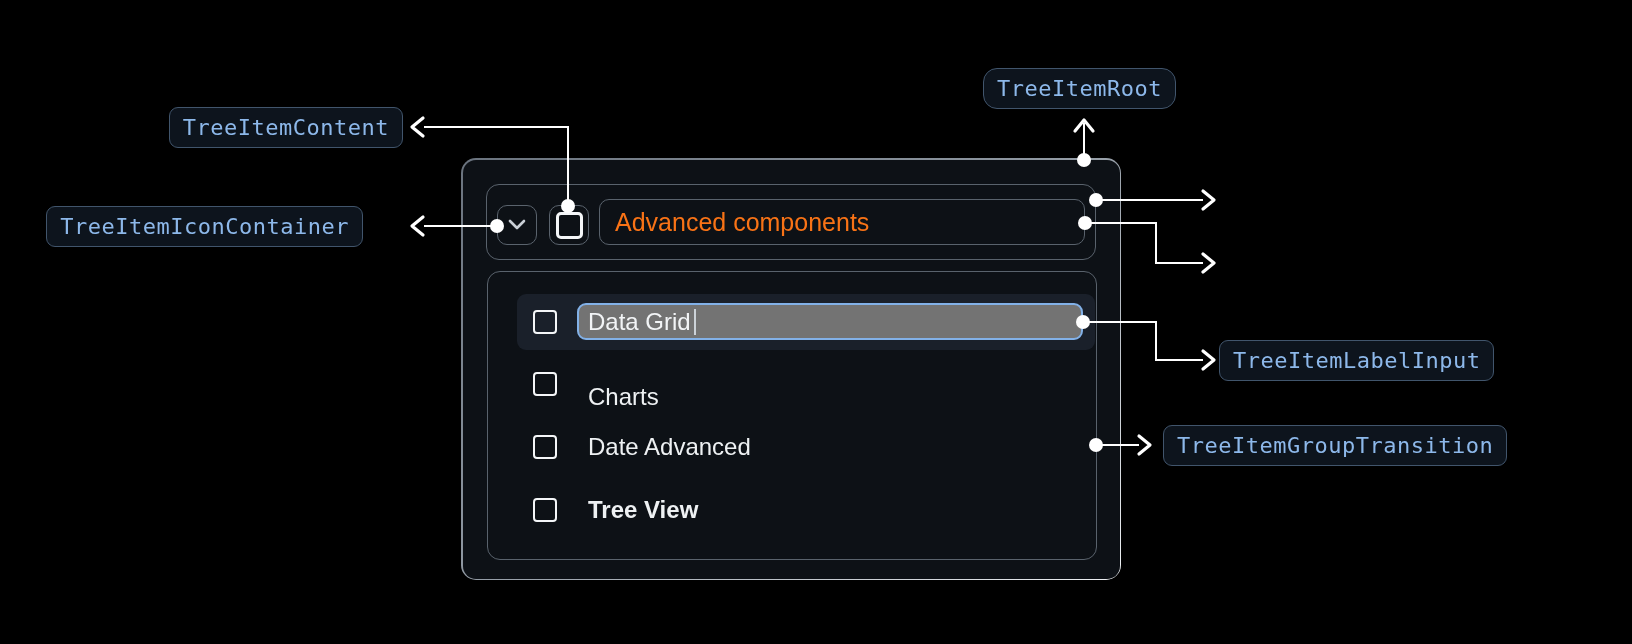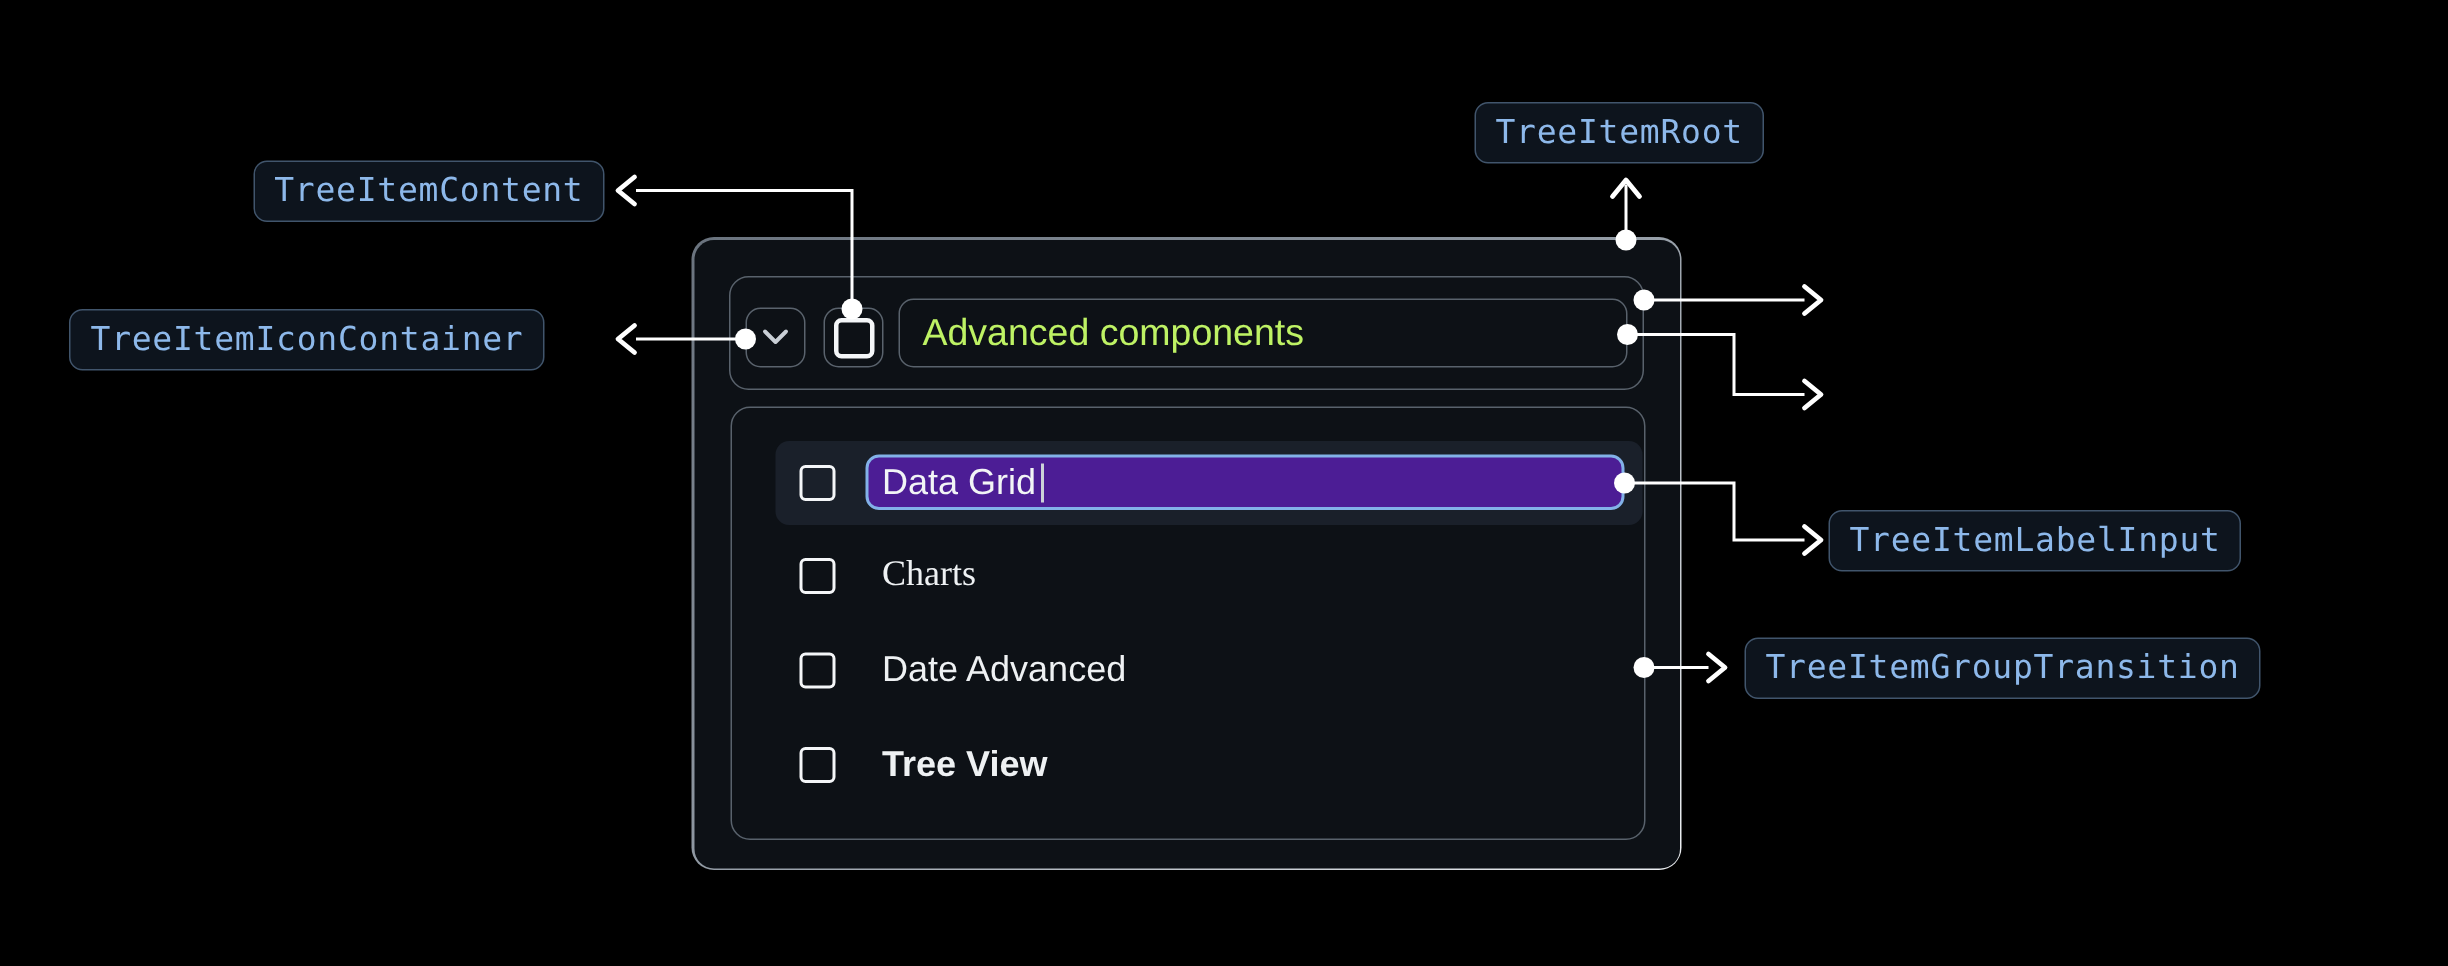--- a/index.html
+++ b/index.html
@@ -21,39 +21,39 @@
     border-radius:15px;
     background:linear-gradient(145deg,#6a737e 0%,#8d96a0 45%,#eef1f4 100%);
   }
   .panel-fill{position:absolute;inset:1.5px;border-radius:13px;background:#0d1116;}
   .box{position:absolute;box-sizing:border-box;border:1.5px solid #59626c;background:transparent;}
   .content-row{left:486px;top:184px;width:610px;height:76px;border-radius:13px;}
   .group-box{left:487px;top:271px;width:610px;height:289px;border-radius:13px;}
   .label-box{
     left:599px;top:199px;width:486px;height:46px;border-radius:10px;
     display:flex;align-items:center;padding-left:15px;
-    color:#bef264;font-size:25px;
+    color:#f97316;font-size:25px;
   }
   .icon-btn{
     position:absolute;width:40px;height:40px;top:205px;box-sizing:border-box;
     border:1.5px solid #5a636d;border-radius:10px;
     display:flex;align-items:center;justify-content:center;background:transparent;
   }
   .cb-square{box-sizing:border-box;border:3px solid #f4f6f8;border-radius:5px;width:27px;height:27px;}
   .row-cb{
     position:absolute;left:533px;width:24px;height:24px;box-sizing:border-box;
     border:2.5px solid #f4f6f8;border-radius:4px;background:transparent;
   }
   .row-highlight{
     position:absolute;left:517px;top:294px;width:578px;height:56px;
     border-radius:9px;background:#1a202a;
   }
   .input-box{
     position:absolute;left:577px;top:303px;width:506px;height:37px;box-sizing:border-box;
-    border:2px solid #82b1e8;border-radius:9px;background:#4c1d95;
+    border:2px solid #82b1e8;border-radius:9px;background:#737373;
     display:flex;align-items:center;padding-left:9px;
     color:#f2f4f6;font-size:24px;
   }
   .caret{width:2px;height:26px;background:#ccd2d8;margin-left:3px;}
   .row-label{
     position:absolute;left:588px;height:30px;line-height:30px;
     color:#eef1f3;font-size:24px;white-space:nowrap;
   }
   .overlay{position:absolute;left:0;top:0;pointer-events:none;}
 </style>
@@ -85,21 +85,21 @@
   <div class="box group-box"></div>
 
   <div class="row-highlight"></div>
   <div class="row-cb" style="top:310px;"></div>
   <div class="input-box">
     <span>Data Grid</span>
     <div class="caret"></div>
   </div>
 
   <div class="row-cb" style="top:372px;"></div>
-  <div class="row-label" style="top:368px;font-family:Liberation Serif, serif;">Charts</div>
+  <div class="row-label" style="top:382px;">Charts</div>
 
   <div class="row-cb" style="top:435px;"></div>
   <div class="row-label" style="top:432px;">Date Advanced</div>
 
   <div class="row-cb" style="top:498px;"></div>
   <div class="row-label" style="top:495px;font-weight:bold;">Tree View</div>
 
   <svg class="overlay" width="1632" height="644" viewBox="0 0 1632 644">
     <g fill="none" stroke="#ffffff" stroke-width="2">
       <path d="M568 206 V127 H424"></path>
@@ -125,17 +125,17 @@
       <circle cx="1084" cy="160" r="7"></circle>
       <circle cx="1096" cy="200" r="7"></circle>
       <circle cx="1085" cy="223" r="7"></circle>
       <circle cx="1083" cy="322" r="7"></circle>
       <circle cx="1096" cy="445" r="7"></circle>
     </g>
   </svg>
 
   <div class="badge" style="right:1229px;top:107px;">TreeItemContent</div>
   <div class="badge" style="right:1269px;top:206px;">TreeItemIconContainer</div>
-  <div class="badge" style="left:983px;top:68px;">TreeItemRoot</div>
+  <div class="badge" style="left:983px;top:68px;border-radius:14px;">TreeItemRoot</div>
   <div class="badge" style="left:1219px;top:340px;">TreeItemLabelInput</div>
   <div class="badge" style="left:1163px;top:425px;">TreeItemGroupTransition</div>
 
 </div>
 
 </body></html>

